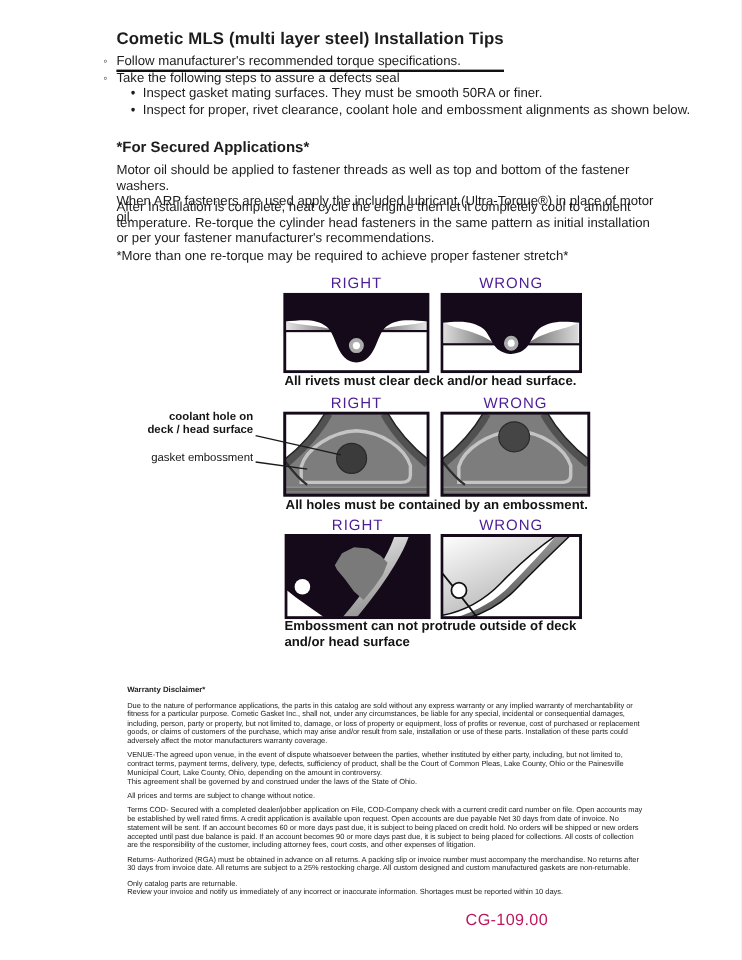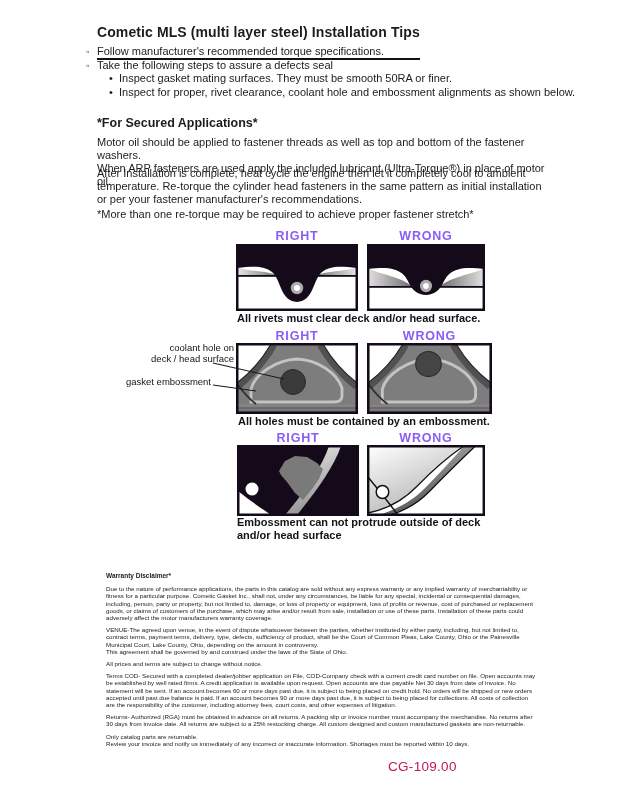--- a/index.html
+++ b/index.html
@@ -24,21 +24,21 @@
   .tip.lv2{margin-left:21px;padding-left:10px;}
   .tip.lv2::before{content:"\2022";position:absolute;left:0;top:0;font-size:11px;}
   ul.tips{margin:0;padding:0;}
 
   .diesel-heading{left:97px;top:116px;font-size:12.5px;font-weight:bold;}
   .body-para{left:97px;font-size:11px;line-height:13px;width:460px;}
   .p1{top:136px;}
   .p2{top:167px;}
   .p3{top:208px;}
 
-  .rw-label{font-size:12.5px;font-weight:700;letter-spacing:0.8px;text-align:center;color:#8b5cf6;}
+  .rw-label{font-size:12.5px;font-weight:400;letter-spacing:0.8px;text-align:center;color:#4c1d95;}
   .fig{border:0;}
   .fig svg{display:block;width:100%;height:100%;}
   .caption{font-size:11px;font-weight:bold;line-height:12.5px;color:#141414;}
   .callout{font-size:9.5px;line-height:10.8px;text-align:right;color:#141414;}
 
   .warranty{left:106px;top:572px;width:462px;font-size:6.2px;line-height:7.2px;color:#222;}
   .warranty .w-head{font-size:6.5px;font-weight:bold;margin:0 0 6px 0;}
   .warranty p{margin:0 0 5px 0;}
 
   .footer-code{left:388px;top:759px;font-size:13.5px;letter-spacing:0.3px;color:#be185d;}
@@ -112,21 +112,21 @@
       <circle cx="61" cy="42" r="3" fill="#ffffff"></circle>
       <rect x="1.25" y="1.25" width="119.5" height="64.5" fill="none" stroke="#150a1a" stroke-width="2.5"></rect>
     </svg>
   </div>
 
   <div class="abs caption" style="left:237px;top:312px;">All rivets must clear deck and/or head surface.</div>
 
   <div class="abs rw-label" style="left:236px;top:329px;width:122px;">RIGHT</div>
   <div class="abs rw-label" style="left:367px;top:329px;width:125px;">WRONG</div>
 
-  <div class="abs callout pre" style="right:384px;top:343px;">coolant hole on
+  <div class="abs callout pre" style="right:407px;top:343px;font-weight:bold;">coolant hole on
 deck / head surface</div>
   <div class="abs callout" style="right:407px;top:377px;">gasket embossment</div>
 
   <div class="abs fig" style="left:236px;top:343px;width:122px;height:71px;">
     <svg viewBox="0 0 122 71" preserveAspectRatio="none">
       <rect x="0" y="0" width="122" height="71" fill="#7d7d7d"></rect>
       <path d="M38,2 C30,17 17,31 2,44" stroke="#515151" stroke-width="6" fill="none"></path>
       <path d="M84,2 C92,17 105,31 120,44" stroke="#515151" stroke-width="6" fill="none"></path>
       <path d="M1,1 L35,1 C27,15 15,29 1,40 Z" fill="#ffffff"></path>
       <path d="M121,1 L87,1 C95,15 107,29 121,40 Z" fill="#ffffff"></path>

